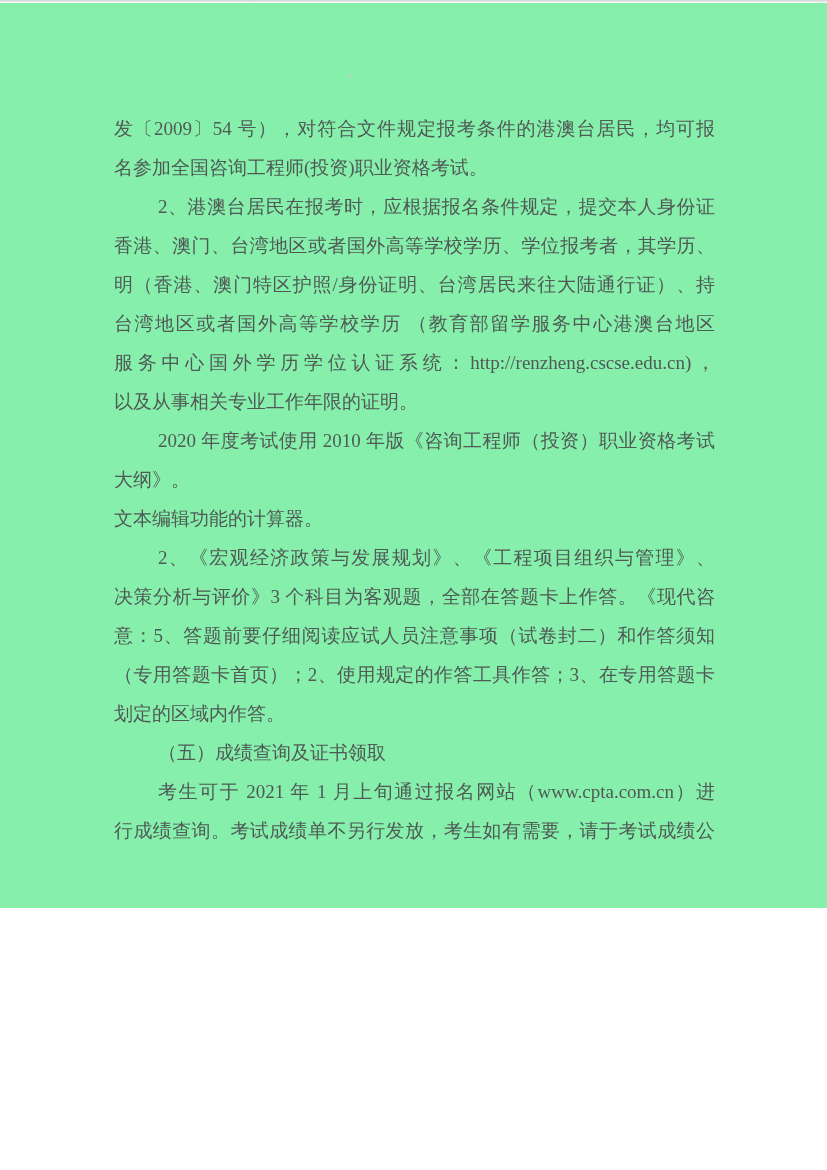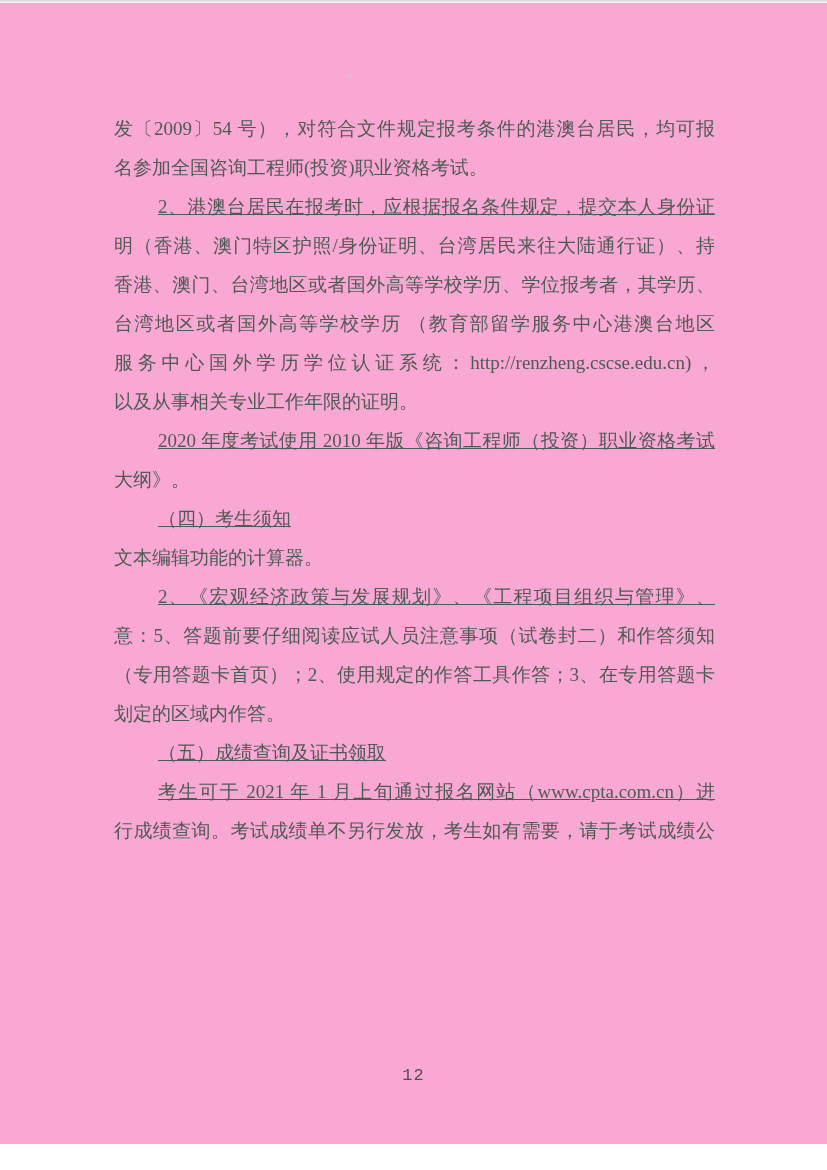--- a/index.html
+++ b/index.html
@@ -3,22 +3,22 @@
 <meta charset="utf-8">
 <style>
   html, body {
     margin: 0;
     padding: 0;
     background: #ffffff;
   }
   .page {
     position: relative;
     width: 827px;
-    height: 1144px;
-    background: #f9a8d4;
+    height: 908px;
+    background: #86efac;
     overflow: hidden;
     font-family: "Liberation Serif", "DejaVu Serif", serif;
   }
   .scan-top-edge {
     position: absolute;
     top: 0; left: 0;
     width: 827px; height: 3px;
     background: linear-gradient(to bottom, #ced3d1, #eef0ef 70%, #fdfdfc);
   }
   .scan-speck {
@@ -42,21 +42,20 @@
     overflow: hidden;
     text-align: center;
     text-align-last: left;
   }
   .line.j {
     text-align: justify;
     text-align-last: justify;
   }
   .line.indent {
     padding-left: 44px;
-    text-decoration: underline;
   }
   .page-number {
     position: absolute;
     top: 1066px;
     left: 0;
     width: 827px;
     text-align: center;
     font-size: 17px;
     letter-spacing: 1px;
     color: #4b5257;
@@ -67,30 +66,30 @@
 <body>
 
 <div class="page">
   <div class="scan-top-edge"></div>
   <div class="scan-speck"></div>
 
   <main class="text-block">
     <div class="line j">发〔2009〕54 号），对符合文件规定报考条件的港澳台居民，均可报</div>
     <div class="line">名参加全国咨询工程师(投资)职业资格考试。</div>
     <div class="line j indent">2、港澳台居民在报考时，应根据报名条件规定，提交本人身份证</div>
+    <div class="line j">香港、澳门、台湾地区或者国外高等学校学历、学位报考者，其学历、</div>
     <div class="line j">明（香港、澳门特区护照/身份证明、台湾居民来往大陆通行证）、持</div>
-    <div class="line j">香港、澳门、台湾地区或者国外高等学校学历、学位报考者，其学历、</div>
     <div class="line j">台湾地区或者国外高等学校学历 （教育部留学服务中心港澳台地区</div>
     <div class="line j">服务中心国外学历学位认证系统：http://renzheng.cscse.edu.cn)，</div>
     <div class="line">以及从事相关专业工作年限的证明。</div>
     <div class="line j indent">2020 年度考试使用 2010 年版《咨询工程师（投资）职业资格考试</div>
     <div class="line">大纲》。</div>
-    <div class="line indent">（四）考生须知</div>
     <div class="line">文本编辑功能的计算器。</div>
     <div class="line j indent">2、《宏观经济政策与发展规划》、《工程项目组织与管理》、《项目</div>
+    <div class="line j">决策分析与评价》3 个科目为客观题，全部在答题卡上作答。《现代咨</div>
     <div class="line j">意：5、答题前要仔细阅读应试人员注意事项（试卷封二）和作答须知</div>
     <div class="line j">（专用答题卡首页）；2、使用规定的作答工具作答；3、在专用答题卡</div>
     <div class="line">划定的区域内作答。</div>
     <div class="line indent">（五）成绩查询及证书领取</div>
     <div class="line j indent">考生可于 2021 年 1 月上旬通过报名网站（www.cpta.com.cn）进</div>
     <div class="line j">行成绩查询。考试成绩单不另行发放，考生如有需要，请于考试成绩公</div>
   </main>
 
   <div class="page-number">12</div>
 </div>

